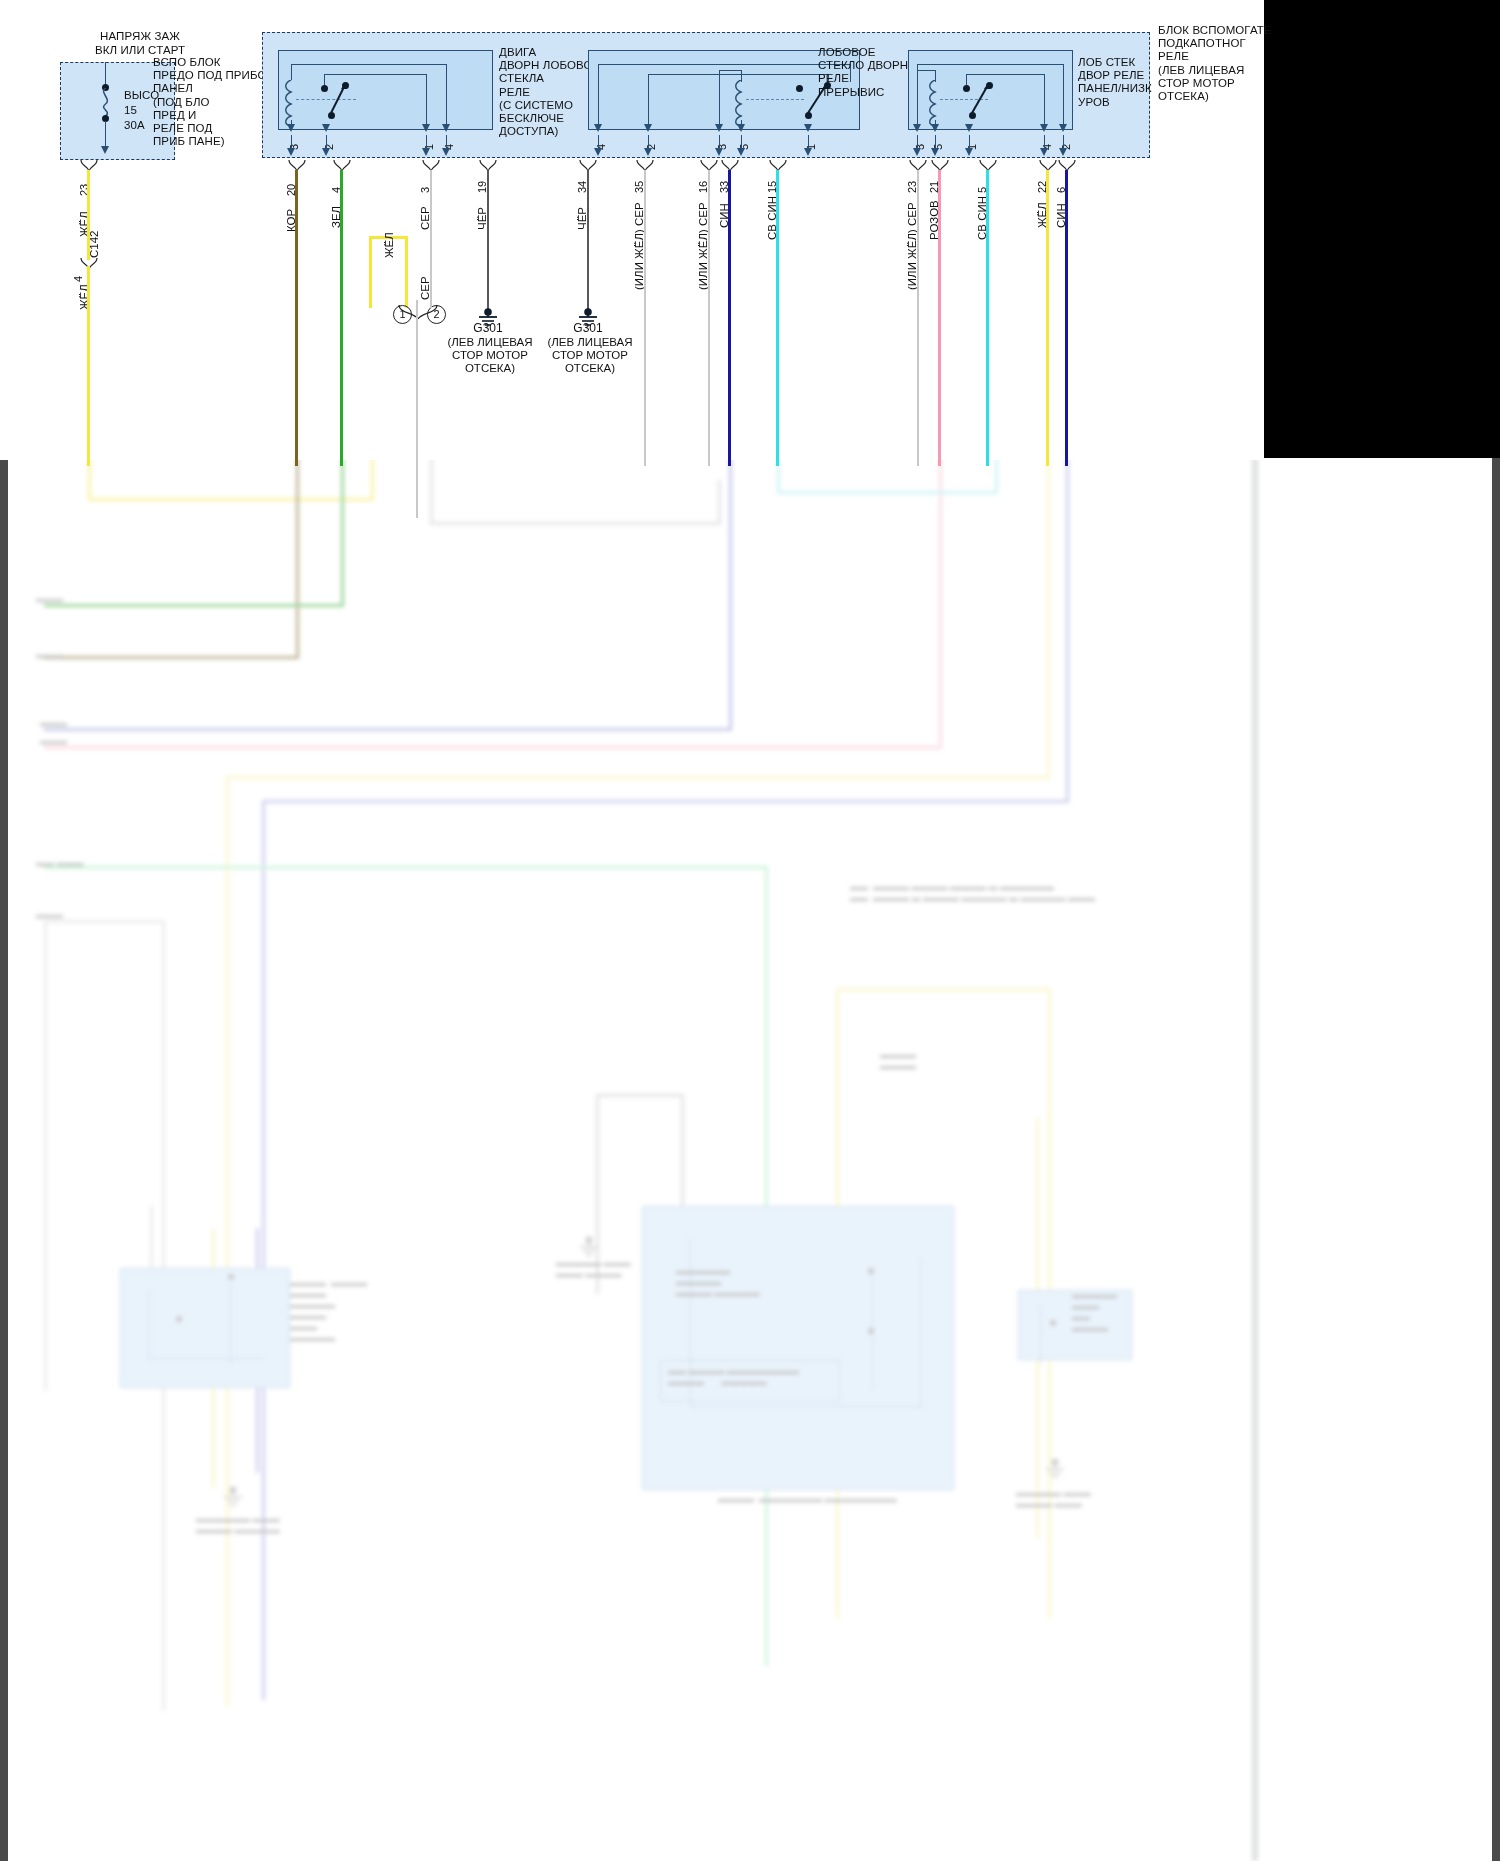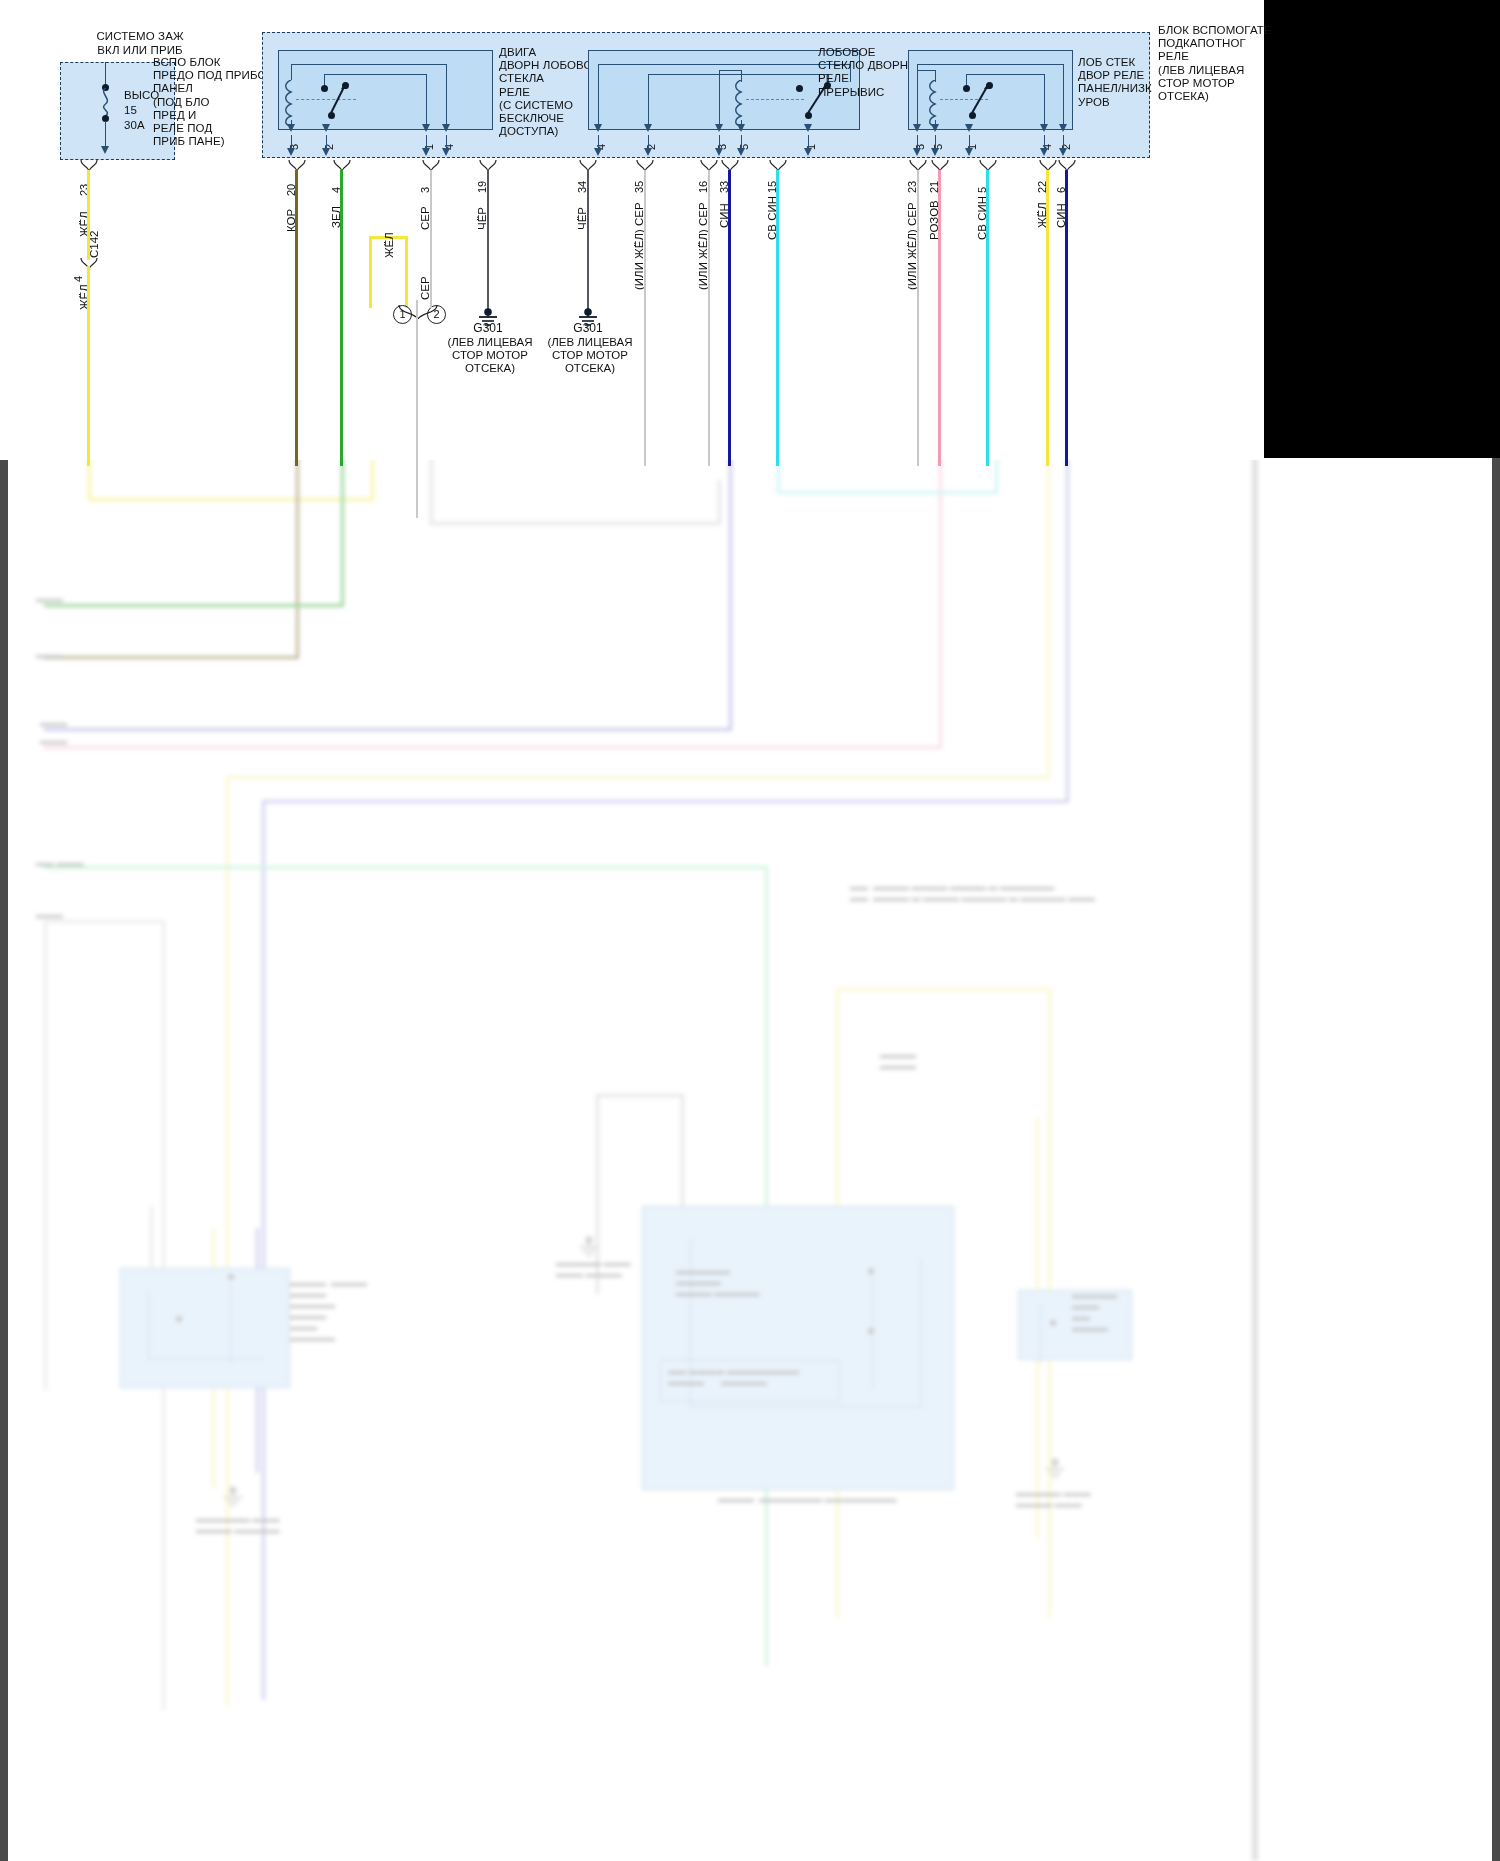--- a/index.html
+++ b/index.html
@@ -192,22 +192,22 @@
 ▬▬▬▬       ▬▬▬▬▬</div>
   </div>
 
   <div id="left-strip"></div>
   <div id="right-edge"></div>
 
   <div id="top-right-fill"></div>
 
   <div id="top-area">
 
-    <div class="blk-label" style="left:60px;top:30px;text-align:center;width:160px;">СИСТЕМО ЗАЖ</div>
-    <div class="blk-label" style="left:60px;top:44px;text-align:center;width:160px;">ВКЛ ИЛИ ПРИБ</div>
+    <div class="blk-label" style="left:60px;top:30px;text-align:center;width:160px;">НАПРЯЖ ЗАЖ</div>
+    <div class="blk-label" style="left:60px;top:44px;text-align:center;width:160px;">ВКЛ ИЛИ СТАРТ</div>
 
     <div class="dashbox" style="left:60px;top:62px;width:115px;height:98px;"></div>
 
     <div class="vline" style="left:105px;top:62px;height:24px;"></div>
     <div class="dot" style="left:102px;top:84px;"></div>
     <svg style="position:absolute;left:98px;top:88px;" width="16" height="28">
       <path d="M7.5 0 C1 5, 14 11, 7.5 16 C1 21, 14 23, 7.5 28" fill="none" stroke="#2a4f74" stroke-width="1.5"></path>
     </svg>
     <div class="dot" style="left:102px;top:115px;"></div>
     <div class="vline" style="left:105px;top:121px;height:31px;"></div>

